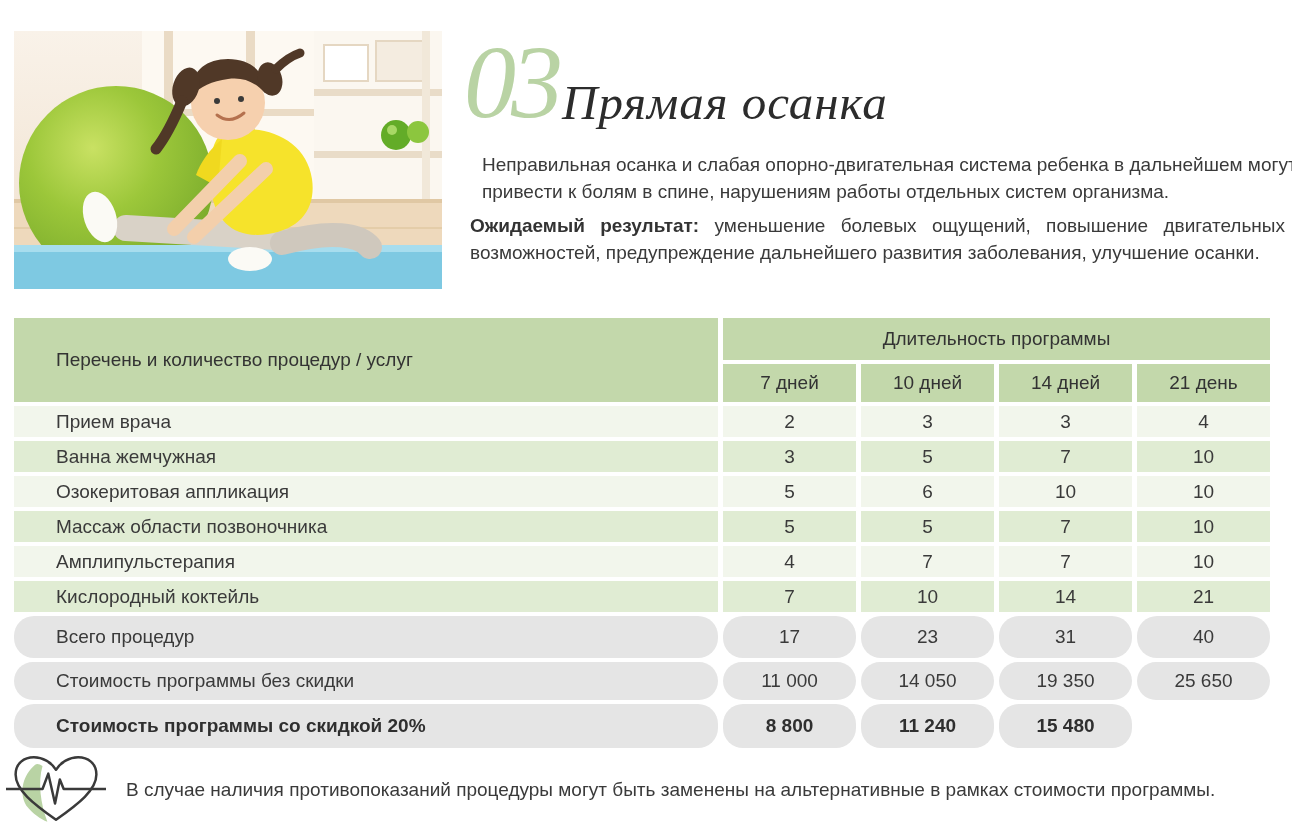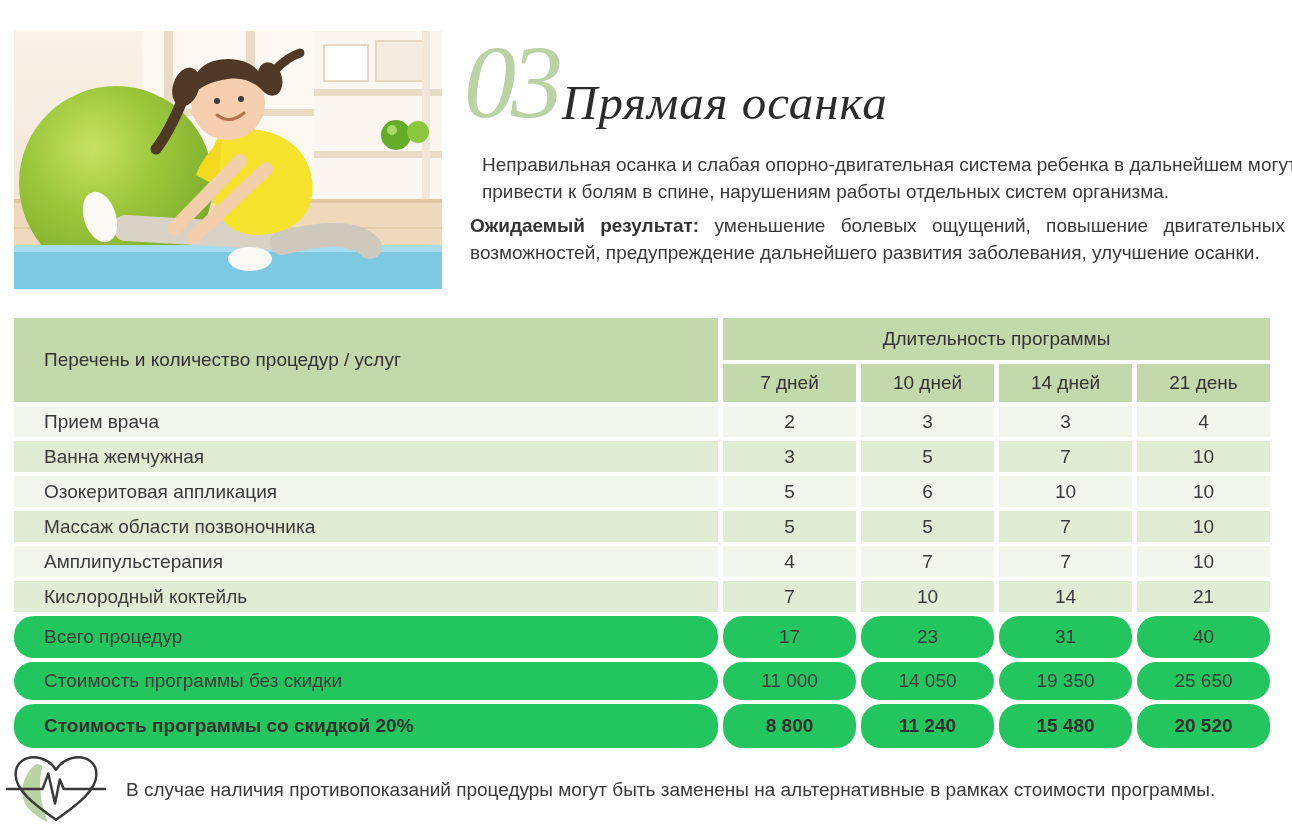--- a/index.html
+++ b/index.html
@@ -22,29 +22,29 @@
   .expected{position:absolute;left:470px;top:213px;width:815px;margin:0;
       font-size:19px;line-height:1.42;text-align:justify;}
   .expected b{color:#333333;}
 
   
   .price-table{position:absolute;left:14px;top:318px;width:1256px;
       display:grid;grid-template-columns:1fr repeat(4,133px);
       grid-template-rows:42px 38px repeat(6,31px) 42px 38px 44px;
       gap:4px 5px;background:#ffffff;font-size:19px;}
   .c{display:flex;align-items:center;}
-  .lbl{padding-left:30px;}
+  .lbl{padding-left:42px;}
   .val{justify-content:center;}
   .hd{background:#c3d8ab;font-weight:normal;color:#333333;}
   .list-hd{grid-row:1/3;grid-column:1;}
   .group-hd{grid-column:2/6;justify-content:center;}
   .dur{justify-content:center;}
   .light{background:#f2f6ec;}
   .green{background:#e0ecd3;}
-  .summary{background:#22c55e;border-radius:20px;}
+  .summary{background:#e5e5e5;border-radius:20px;}
   .boldrow{font-weight:bold;color:#2f2f2f;}
 
   
   .footnote{position:absolute;left:6px;top:752px;display:flex;align-items:center;}
   .footnote .txt{font-size:19px;margin-left:20px;color:#3a3a3a;}
   .heart-ico{flex:0 0 auto;}
 </style>
 </head>
 <body>
 
@@ -175,21 +175,20 @@
     <div class="c lbl summary">Стоимость программы без скидки</div>
     <div class="c val summary">11 000</div>
     <div class="c val summary">14 050</div>
     <div class="c val summary">19 350</div>
     <div class="c val summary">25 650</div>
 
     <div class="c lbl summary boldrow">Стоимость программы со скидкой 20%</div>
     <div class="c val summary boldrow">8 800</div>
     <div class="c val summary boldrow">11 240</div>
     <div class="c val summary boldrow">15 480</div>
-    <div class="c val summary boldrow">20 520</div>
   </div>
 
   <div class="footnote">
     <svg class="heart-ico" width="100" height="76" viewBox="0 0 104 76">
       <path d="M30 12 C18 22 13 40 21 54 C28 63 36 68 43 71 C36 52 33 30 38 13 C35 11 32 10 30 12 Z" fill="#b9d3a4"></path>
       <path d="M52 69 C28 52 10 38 10 22 C10 10 19 4 29 4 C38 4 47 9 52 17 C57 9 66 4 75 4 C85 4 94 10 94 22 C94 38 76 52 52 69 Z" fill="none" stroke="#3a3a3a" stroke-width="2.6" stroke-linejoin="round"></path>
       <polyline points="0,37 38,37 44,21 51,52 56,27 60,37 104,37" fill="none" stroke="#3a3a3a" stroke-width="2.6" stroke-linejoin="round"></polyline>
     </svg>
     <span class="txt">В случае наличия противопоказаний процедуры могут быть заменены на альтернативные в рамках стоимости программы.</span>
   </div>

